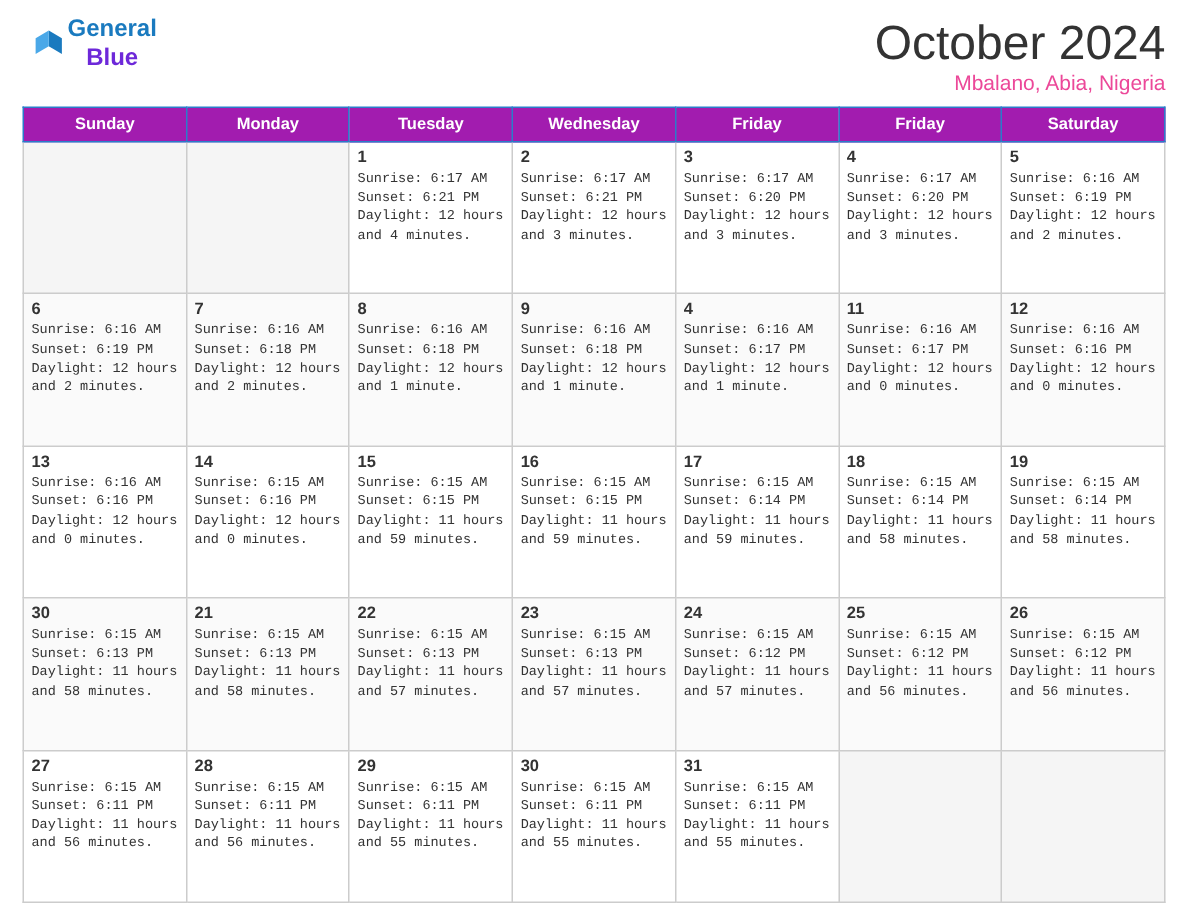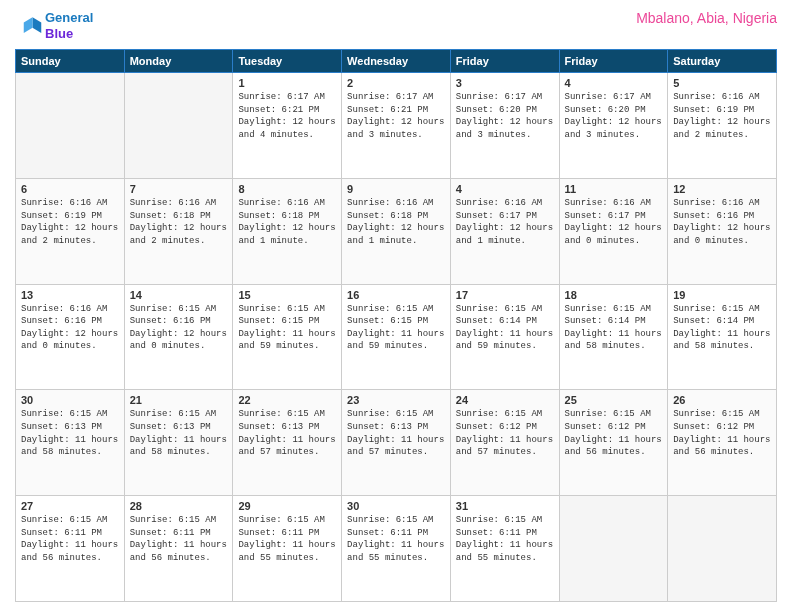--- a/index.html
+++ b/index.html
@@ -22,24 +22,25 @@
       justify-content: space-between;
       align-items: flex-start;
       margin-bottom: 8px;
     }
     .logo {
       display: flex;
       align-items: center;
       gap: 2px;
     }
     .logo-text {
-      font-size: 13px;
+      font-size: 16px;
       font-weight: bold;
       color: #333;
       line-height: 1.2;
+      text-align: center;
     }
     .logo-text span {
       color: #1a7abf;
     }
     .logo-icon {
       width: 28px;
       height: 28px;
     }
     .title-block {
       text-align: right;
@@ -54,24 +55,24 @@
       color: #ec4899;
     }
     .calendar {
       flex: 1;
       border-collapse: collapse;
       width: 100%;
       table-layout: fixed;
       font-size: 10px;
     }
     .calendar thead tr th {
-      background: #0c4a6e;
+      background: #a21caf;
       color: #fff;
-      text-align: left;
-      padding: 5px 5px;
+      text-align: center;
+      padding: 5px 16px;
       font-size: 11px;
       font-weight: bold;
       border: 1px solid #2a7dc9;
     }
     .calendar tbody tr td {
       border: 1px solid #ccc;
       vertical-align: top;
       padding: 4px 5px;
       height: 88px;
       color: #333;
@@ -108,20 +109,21 @@
         <rect x="0" y="0" width="32" height="32" rx="3" fill="white"></rect>
         <polygon points="20,6 30,12 30,24 20,18" fill="#1a7abf"></polygon>
         <polygon points="20,6 20,18 10,24 10,12" fill="#4aa8e8"></polygon>
       </svg>
       <div class="logo-text">
         <div><span>General</span></div>
         <div><span style="color:#6d28d9">Blue</span></div>
       </div>
     </div>
     <div class="title-block">
+      <div class="month-title">October 2024</div>
       <div class="location">Mbalano, Abia, Nigeria</div>
     </div>
   </div>
 
   <table class="calendar">
     <thead>
       <tr>
       <th>Sunday</th>
           <th>Monday</th>
           <th>Tuesday</th>

